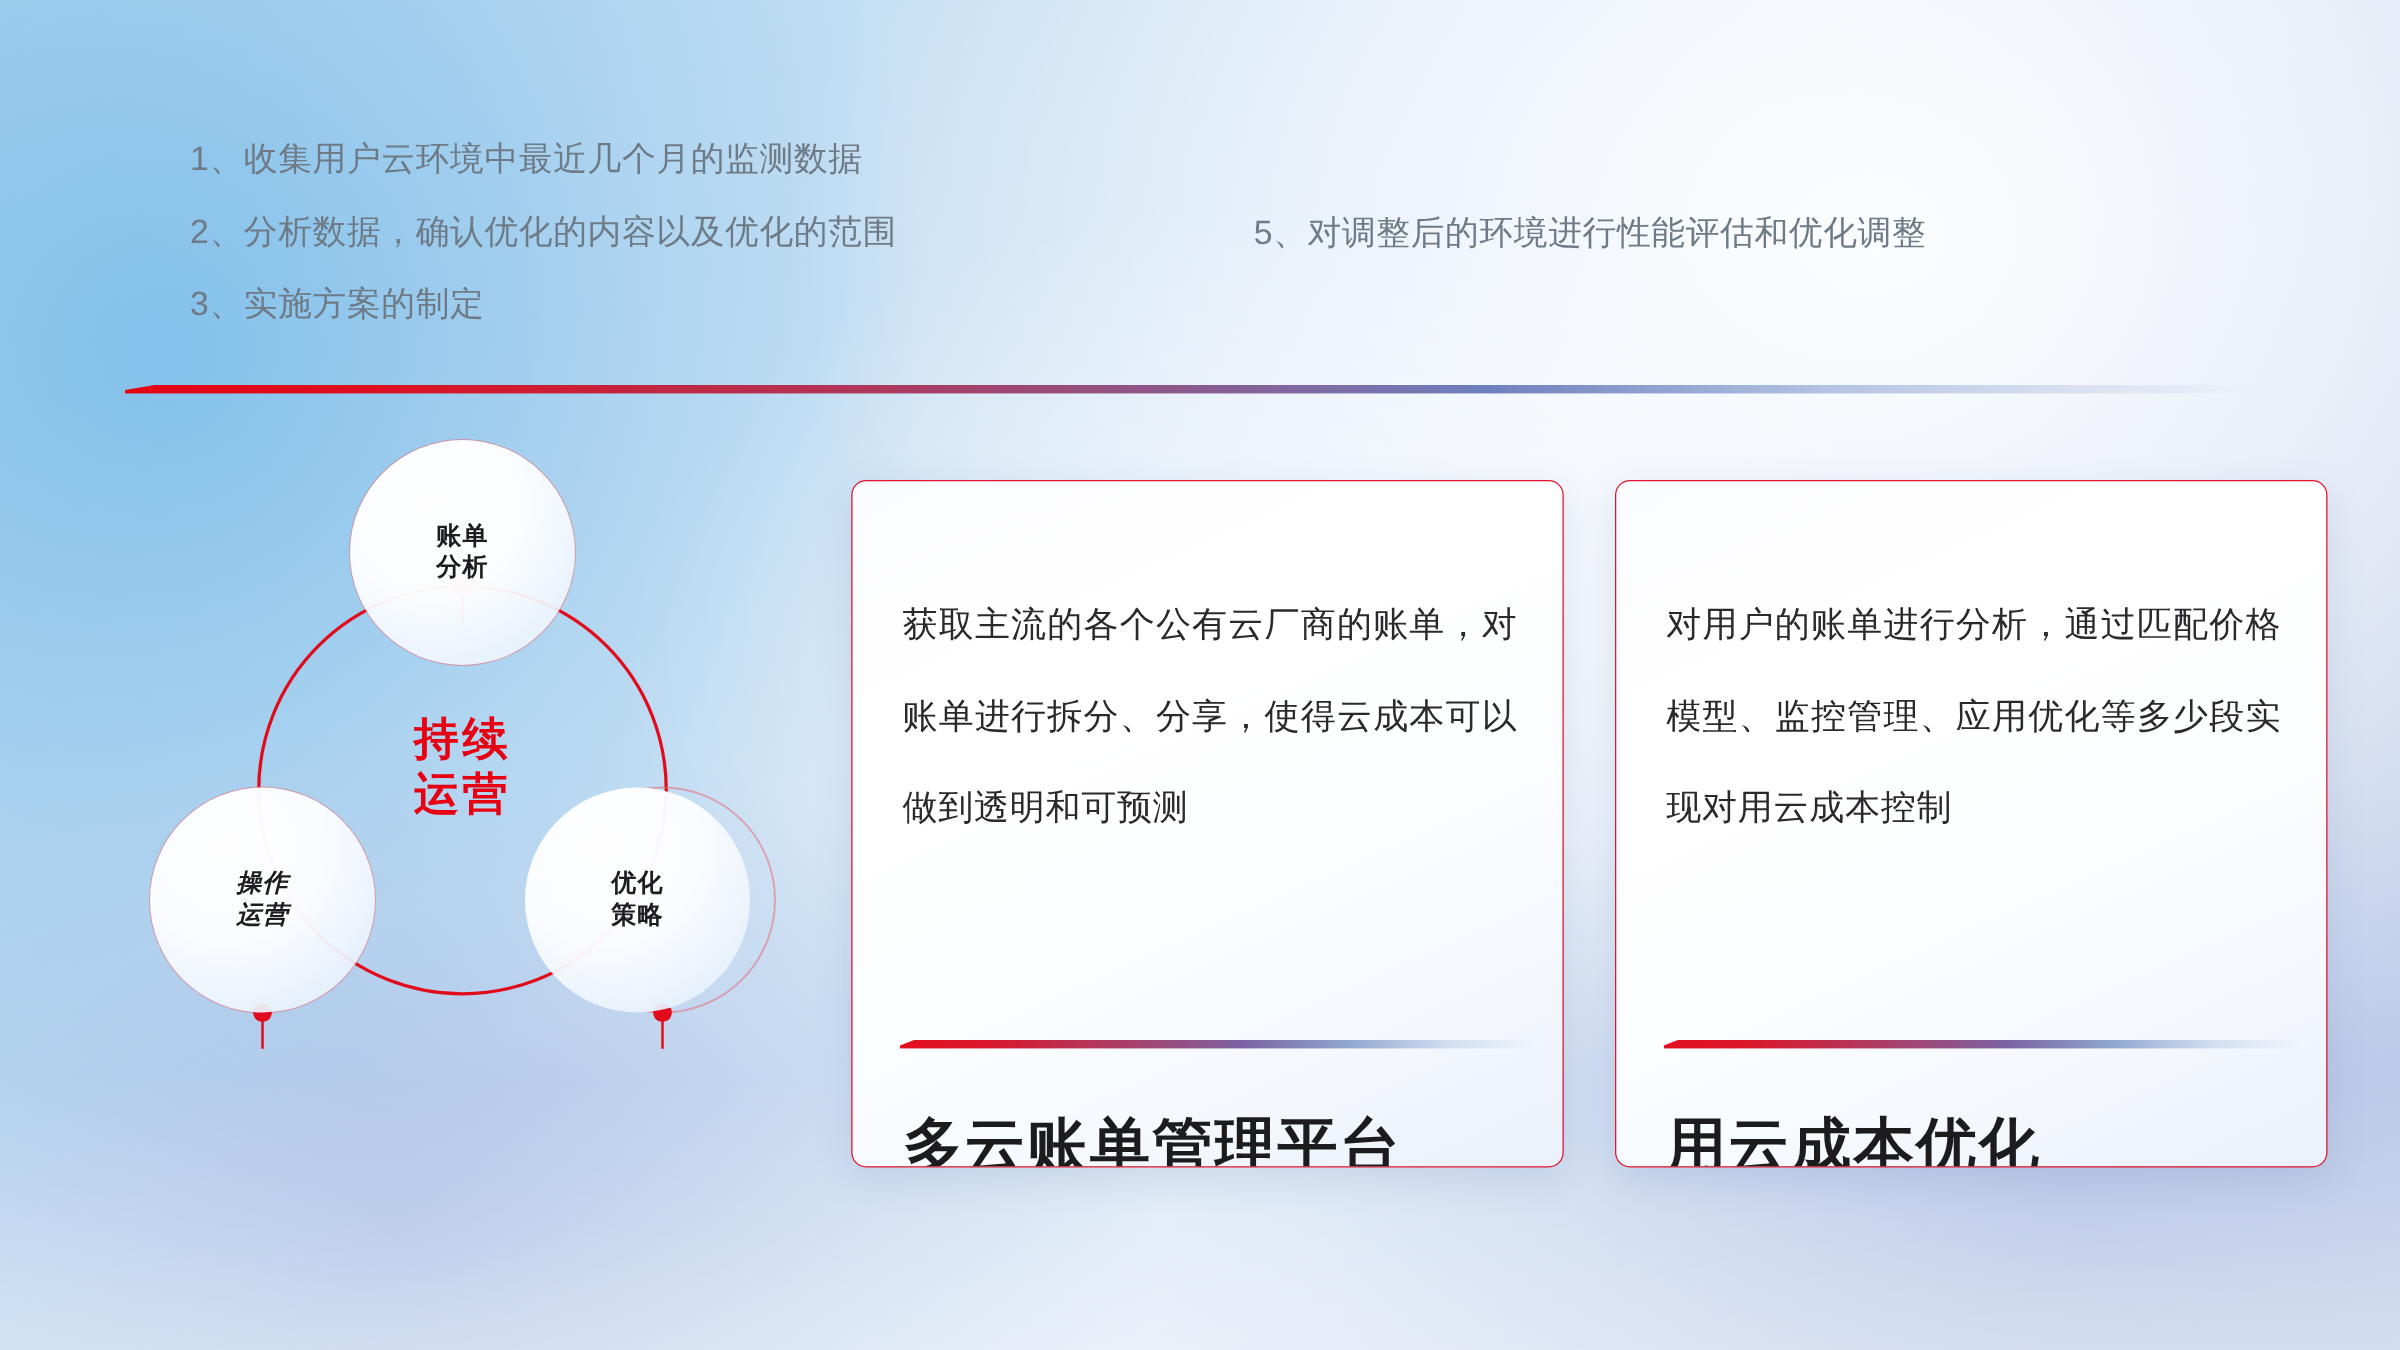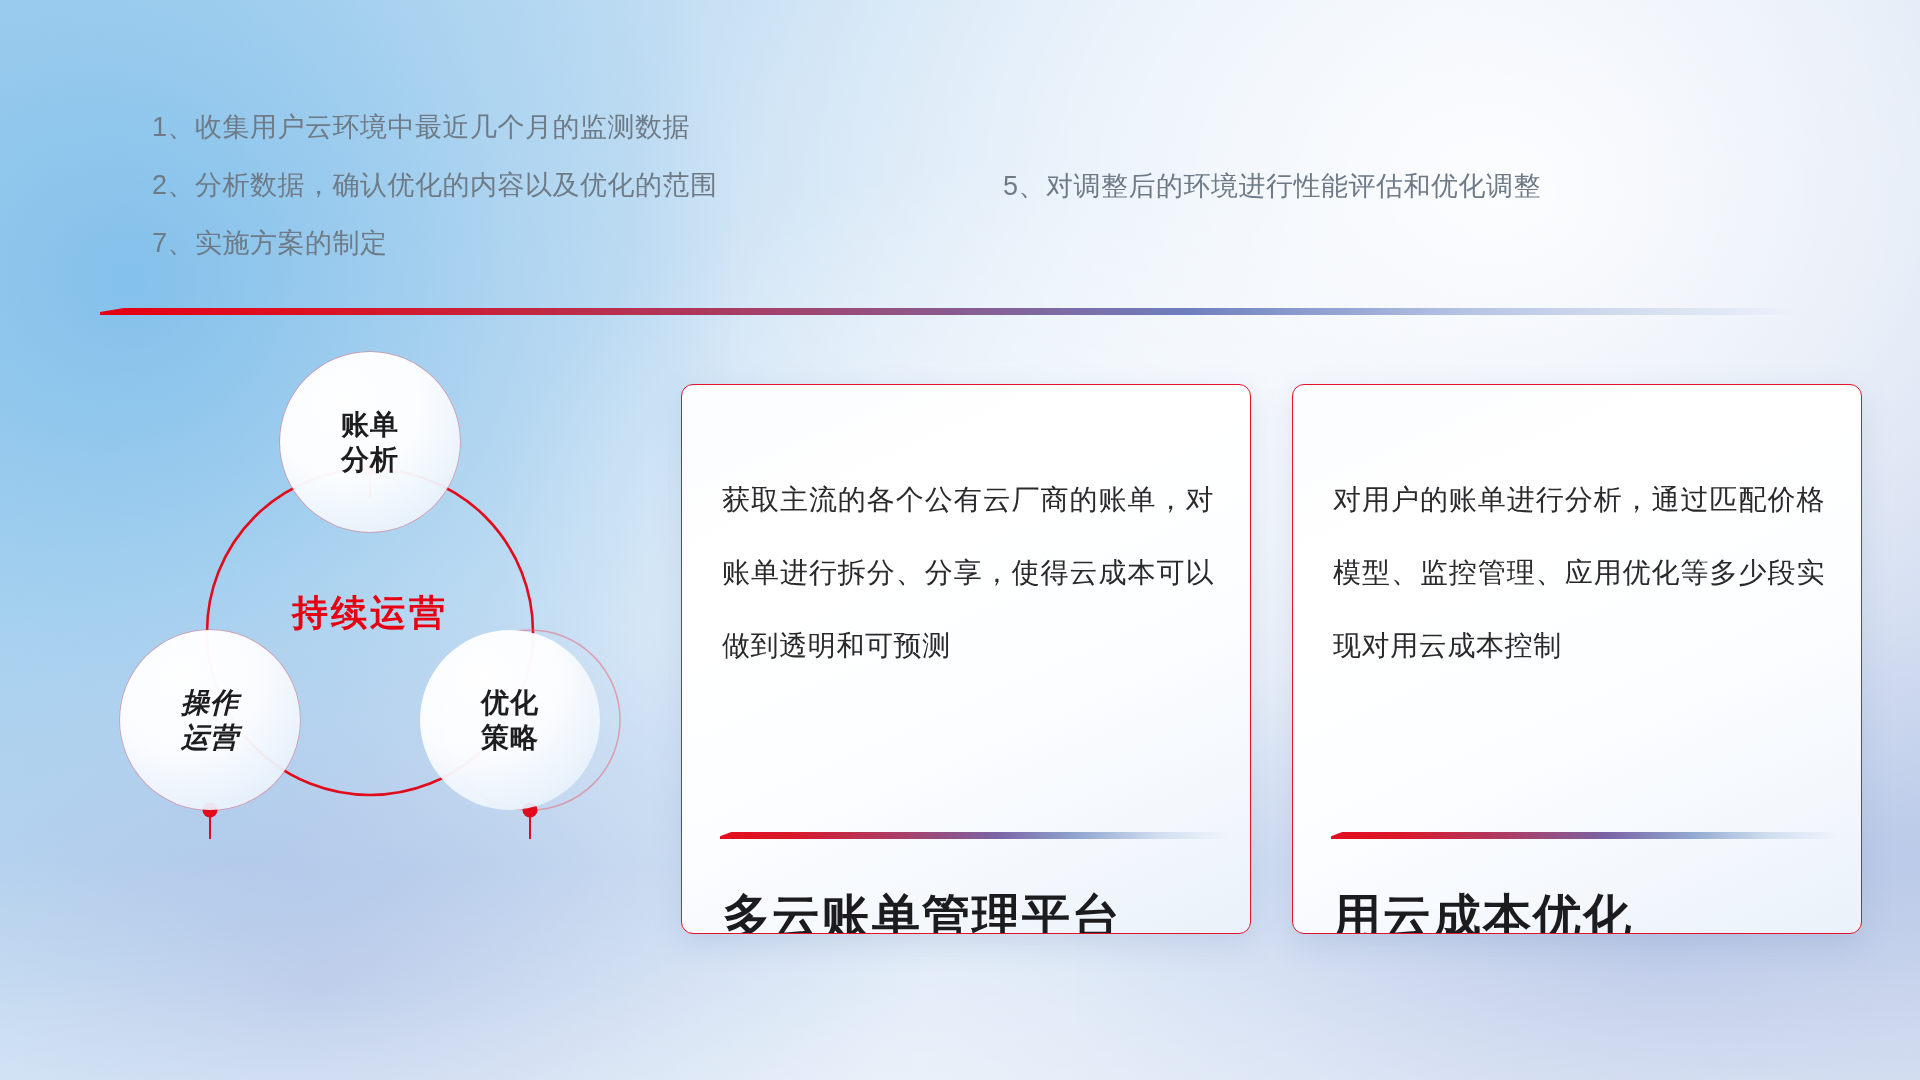--- a/index.html
+++ b/index.html
@@ -60,40 +60,40 @@
   }
 
   
   .venn { position:absolute; left:95px; top:352px; width:560px; height:580px; }
   .venn svg { position:absolute; inset:0; overflow:visible; }
 
   .lobe {
     position:absolute; border-radius:50%;
     display:flex; align-items:center; justify-content:center;
     text-align:center; color:#1d1d1f; font-weight:700;
-    font-size:28px; line-height:1.26; letter-spacing:1px;
+    font-size:20px; line-height:1.26; letter-spacing:1px;
   }
   .lobe .lbl { position:relative; z-index:3; }
   .lobe-top {
     left:185px; top:0px; width:180px; height:180px;
     background:radial-gradient(circle at 36% 28%, rgba(255,255,255,.99) 0%, rgba(253,254,255,.97) 44%, rgba(236,244,252,.93) 78%, rgba(226,238,250,.90) 100%);
   }
   .lobe-bl {
     left:25px; top:278px; width:180px; height:180px;
     background:radial-gradient(circle at 34% 26%, rgba(255,255,255,.99) 0%, rgba(252,253,255,.97) 44%, rgba(234,243,252,.93) 78%, rgba(223,236,249,.90) 100%);
     font-style:italic;
   }
   .lobe-br {
     left:325px; top:278px; width:180px; height:180px;
     background:radial-gradient(circle at 34% 26%, rgba(255,255,255,.99) 0%, rgba(252,253,255,.97) 44%, rgba(234,243,252,.93) 78%, rgba(223,236,249,.90) 100%);
     justify-content:center;
   }
   .venn-center {
     position:absolute; left:190px; top:196px; width:170px; height:130px;
-    display:flex; flex-direction:row; align-items:center; justify-content:center;
+    display:flex; flex-direction:column; align-items:center; justify-content:center;
     color:#e60012; font-weight:800; font-size:36px; line-height:1.22;
     letter-spacing:3px; z-index:4; text-align:center;
   }
 
   
   .card {
     position:absolute; top:384px; width:570px; height:550px;
     border:1.6px solid #e2132a; border-radius:12px;
     background:linear-gradient(156deg,#fbfcfe 0%,#ffffff 26%,#fdfeff 54%,#f4f8fd 80%,#eaf1fa 100%);
     box-shadow:0 10px 30px rgba(90,120,165,.16);
@@ -130,21 +130,21 @@
   <div class="bg-violet-bl"></div>
   <div class="bg-violet-br"></div>
   <div class="bg-white-bottom"></div>
 </div>
 
 <div id="stage">
 
   <div class="steps left">
     <div class="step-row">1、收集用户云环境中最近几个月的监测数据</div>
     <div class="step-row">2、分析数据，确认优化的内容以及优化的范围</div>
-    <div class="step-row">7、实施方案的制定</div>
+    <div class="step-row">3、实施方案的制定</div>
   </div>
 
   <div class="steps right">
     <div class="step-row">5、对调整后的环境进行性能评估和优化调整</div>
   </div>
 
   <div class="top-rule">
     <div class="bar"></div>
   </div>
 

